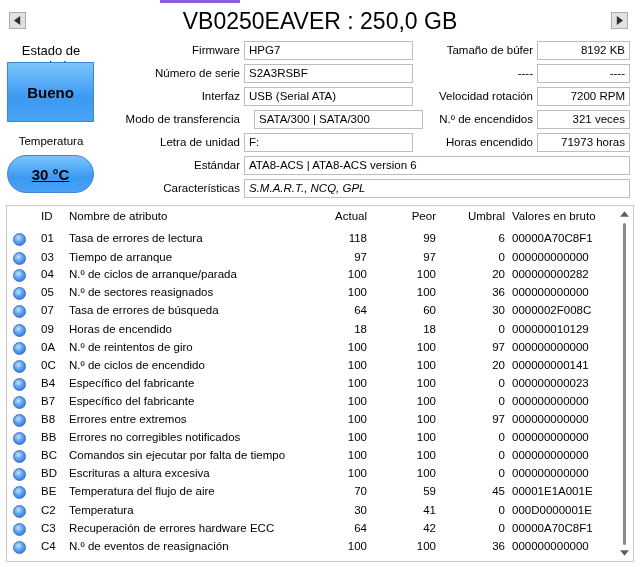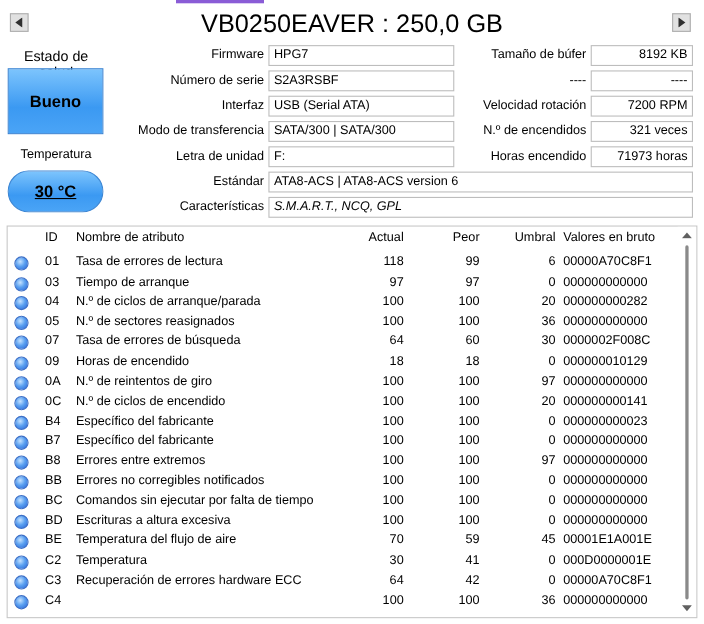--- a/index.html
+++ b/index.html
@@ -75,21 +75,21 @@
 <div class="field-label" style="left:100px;top:41px;width:140px;">Firmware</div>
 <div class="field-value" style="left:244px;top:41px;width:169px;">HPG7</div>
 
 <div class="field-label" style="left:100px;top:64px;width:140px;">Número de serie</div>
 <div class="field-value" style="left:244px;top:64px;width:169px;">S2A3RSBF</div>
 
 <div class="field-label" style="left:100px;top:87px;width:140px;">Interfaz</div>
 <div class="field-value" style="left:244px;top:87px;width:169px;">USB (Serial ATA)</div>
 
 <div class="field-label" style="left:100px;top:110px;width:140px;">Modo de transferencia</div>
-<div class="field-value" style="left:244px;top:110px;width:169px;">SATA/300 | SATA/300</div>
+<div class="field-value" style="left:254px;top:110px;width:169px;">SATA/300 | SATA/300</div>
 
 <div class="field-label" style="left:100px;top:133px;width:140px;">Letra de unidad</div>
 <div class="field-value" style="left:244px;top:133px;width:169px;">F:</div>
 
 <div class="field-label" style="left:414px;top:41px;width:119px;">Tamaño de búfer</div>
 <div class="field-value right" style="left:537px;top:41px;width:93px;">8192 KB</div>
 
 <div class="field-label" style="left:414px;top:64px;width:119px;">----</div>
 <div class="field-value right" style="left:537px;top:64px;width:93px;">----</div>
 
@@ -267,20 +267,21 @@
         <span class="c-id">C3</span>
         <span class="c-name">Recuperación de errores hardware ECC</span>
         <span class="c-actual">64</span>
         <span class="c-worst">42</span>
         <span class="c-thr">0</span>
         <span class="c-raw">00000A70C8F1</span>
       </div>
       <div class="row" style="top: 331.7px;">
         <div class="dot"></div>
         <span class="c-id">C4</span>
+        <span class="c-name">N.º de eventos de reasignación</span>
         <span class="c-actual">100</span>
         <span class="c-worst">100</span>
         <span class="c-thr">36</span>
         <span class="c-raw">000000000000</span>
       </div>
     </div>
   <div class="scrollbar">
     <svg class="scroll-up" viewBox="0 0 10 6">
         <polygon points="5,0 10,6 0,6" fill="#606060"></polygon>
       </svg>

